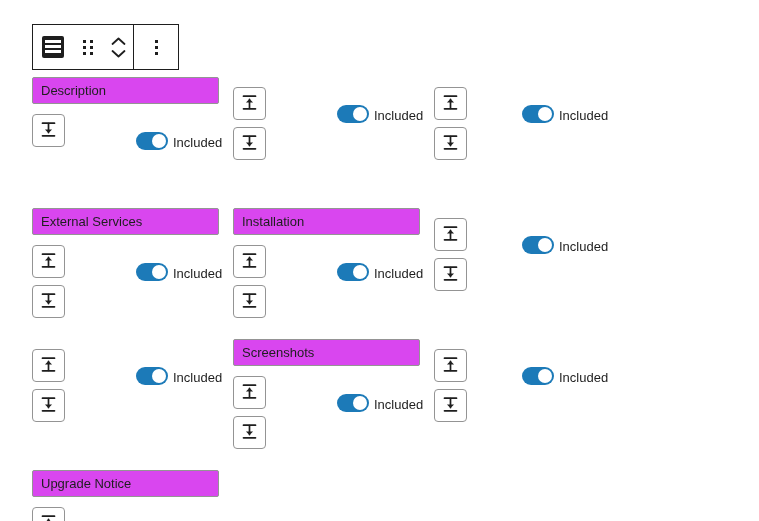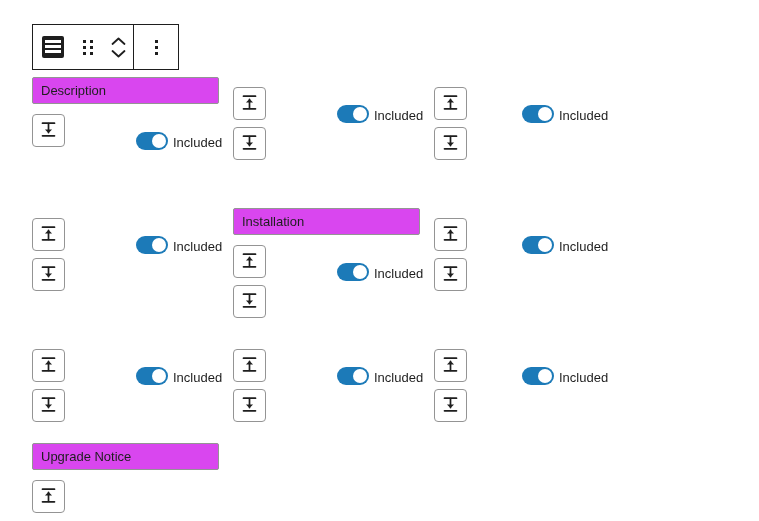--- a/index.html
+++ b/index.html
@@ -309,21 +309,21 @@
           <div class="toggle-wrap">
             <span class="toggle">
               <span class="knob"></span>
             </span>
             <span class="toggle-label">Included</span>
           </div>
         </div></div>
     </div>
     <div class="row-gap"></div>
     <div class="grid-row">
-      <div class="section-card col-0"><div class="card-body">
+      <div class="section-card col-0"><input class="card-title-input" type="text" value="External Services" style=""><div class="card-body">
           <div class="movers">
             <button class="mover-btn">
               <span><svg width="17" height="17" viewBox="0 0 17 17" aria-hidden="true">
                   <path d="M2.5 2.2 H14.5" stroke="#1e1e1e" stroke-width="1.7" stroke-linecap="round"></path>
                   <path d="M8.5 14.3 V5.4" stroke="#1e1e1e" stroke-width="1.7" stroke-linecap="round"></path>
                   <path d="M4.9 8.6 L8.5 5.0 L12.1 8.6 Z" fill="#1e1e1e"></path>
                   <path d="M2.5 14.8 H14.5" stroke="#1e1e1e" stroke-width="1.7" stroke-linecap="round"></path>
                 </svg></span>
             </button>
             <button class="mover-btn">
@@ -416,21 +416,21 @@
                 </svg></span>
             </button>
           </div>
           <div class="toggle-wrap">
             <span class="toggle">
               <span class="knob"></span>
             </span>
             <span class="toggle-label">Included</span>
           </div>
         </div></div>
-      <div class="section-card col-1"><div class="card-body">
+      <div class="section-card col-1"><input class="card-title-input" type="text" value="Screenshots" style=""><div class="card-body">
           <div class="movers">
             <button class="mover-btn">
               <span><svg width="17" height="17" viewBox="0 0 17 17" aria-hidden="true">
                   <path d="M2.5 2.2 H14.5" stroke="#1e1e1e" stroke-width="1.7" stroke-linecap="round"></path>
                   <path d="M8.5 14.3 V5.4" stroke="#1e1e1e" stroke-width="1.7" stroke-linecap="round"></path>
                   <path d="M4.9 8.6 L8.5 5.0 L12.1 8.6 Z" fill="#1e1e1e"></path>
                   <path d="M2.5 14.8 H14.5" stroke="#1e1e1e" stroke-width="1.7" stroke-linecap="round"></path>
                 </svg></span>
             </button>
             <button class="mover-btn">

